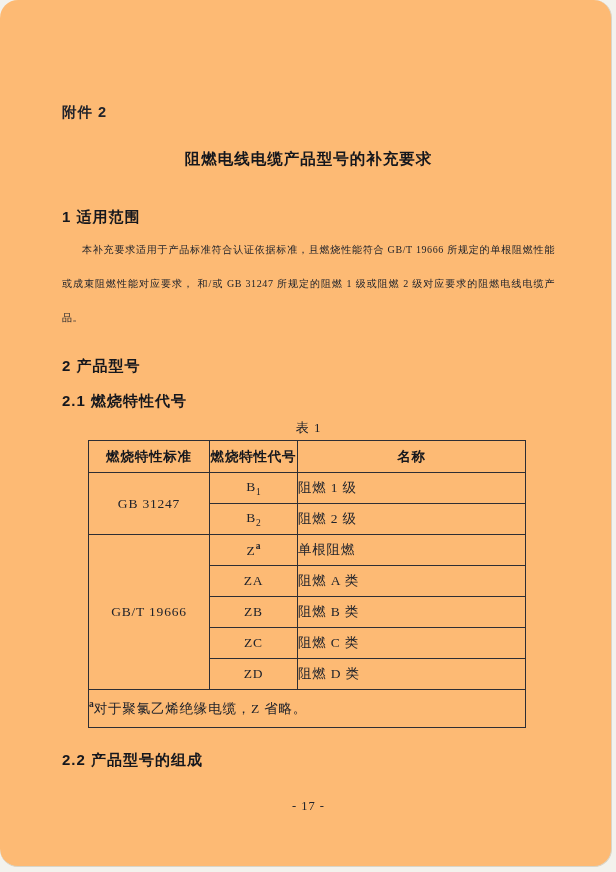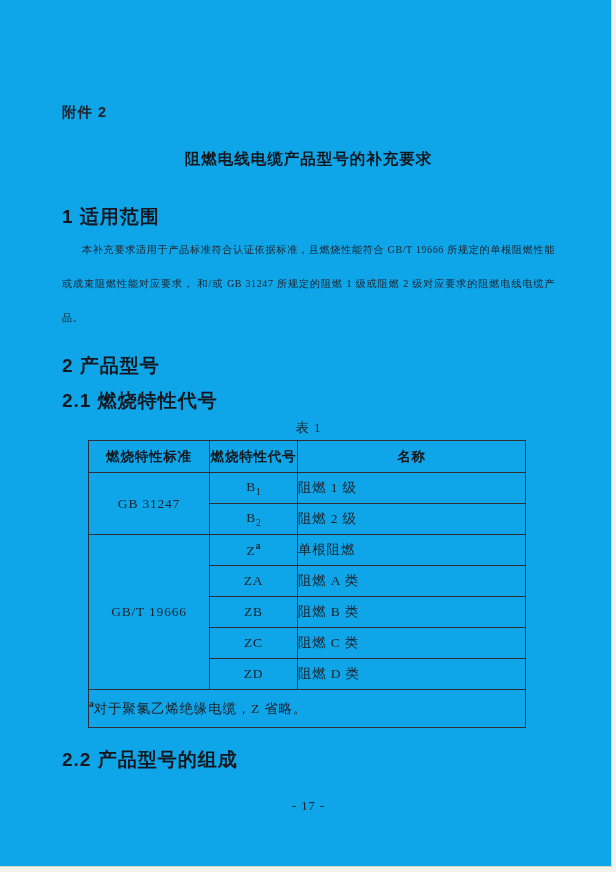--- a/index.html
+++ b/index.html
@@ -7,23 +7,24 @@
     width:616px;height:872px;
     background:#f3f2ed;
     font-family:"Liberation Serif","DejaVu Serif",serif;
     color:#20232b;
     position:relative;
     overflow:hidden;
   }
   .page{
     position:absolute;top:0;left:0;
     width:611px;height:866px;
-    background:#0ea5e9;
+    background:#fdba74;
     border-right:1px solid #d9d5c8;
     border-bottom:1px solid #d9d5c8;
+    border-radius:18px;
   }
   .content{
     position:relative;
     padding:0 56px 0 62px;
   }
   .attachment{
     margin-top:102px;
     font-family:"Liberation Sans","DejaVu Sans",sans-serif;
     font-weight:600;
     font-size:14.5px;line-height:20px;
@@ -34,21 +35,21 @@
     text-align:center;
     font-family:Liberation Serif, serif;
     font-weight:700;
     font-size:15.5px;line-height:22px;
     letter-spacing:1px;
     color:#15171d;
   }
   .sec-heading{
     font-family:"Liberation Sans","DejaVu Sans",sans-serif;
     font-weight:700;
-    font-size:19px;line-height:22px;
+    font-size:15px;line-height:22px;
     letter-spacing:1px;
     color:#15171d;
   }
   .h-1{margin-top:36px;}
   .h-2{margin-top:20px;}
   .h-21{margin-top:13px;}
   .h-22{margin-top:21px;}
   .body-para{
     margin-top:5px;
     font-size:10px;

